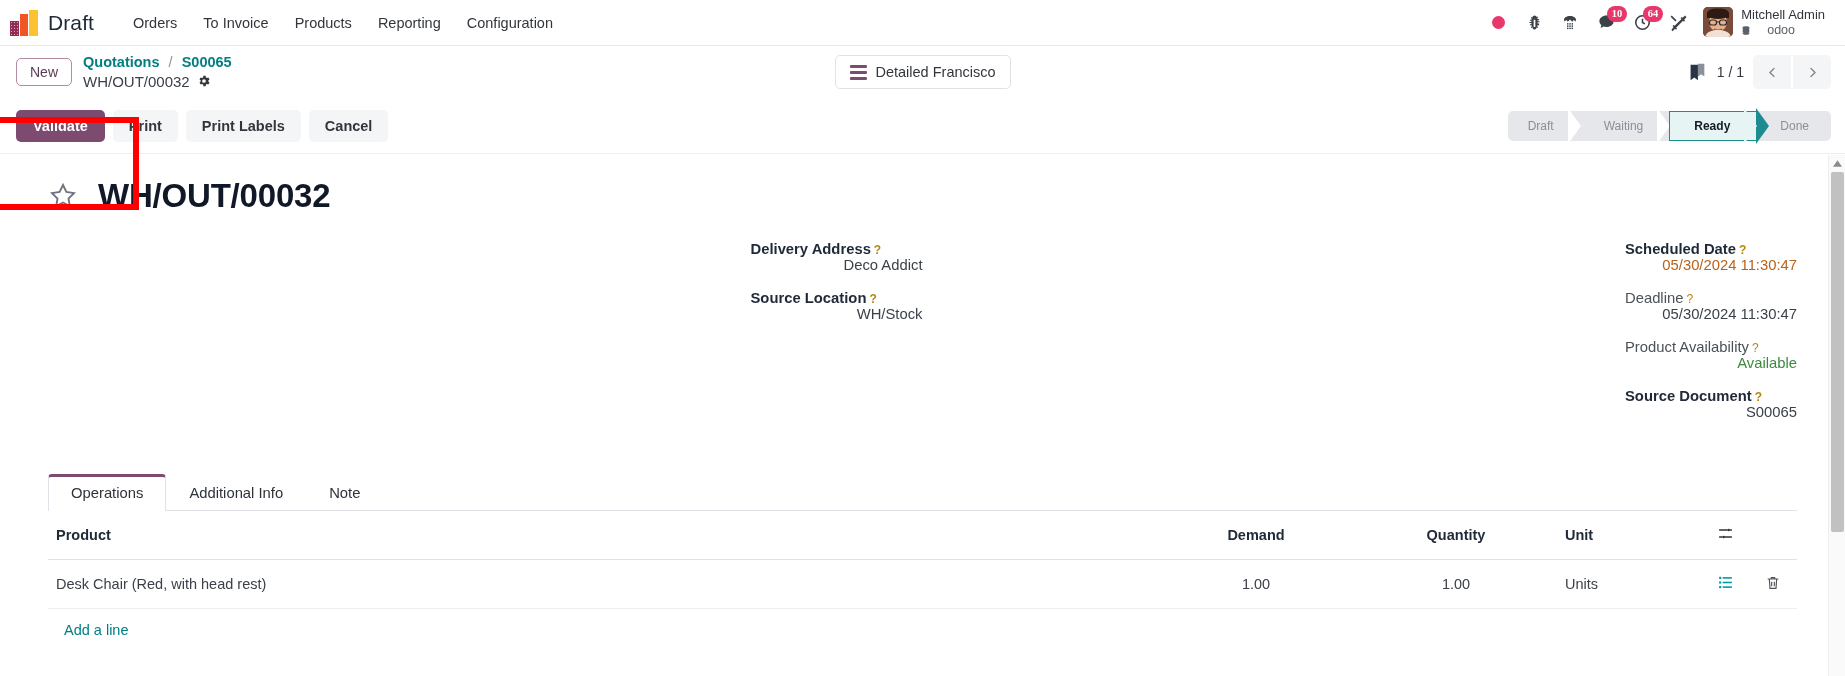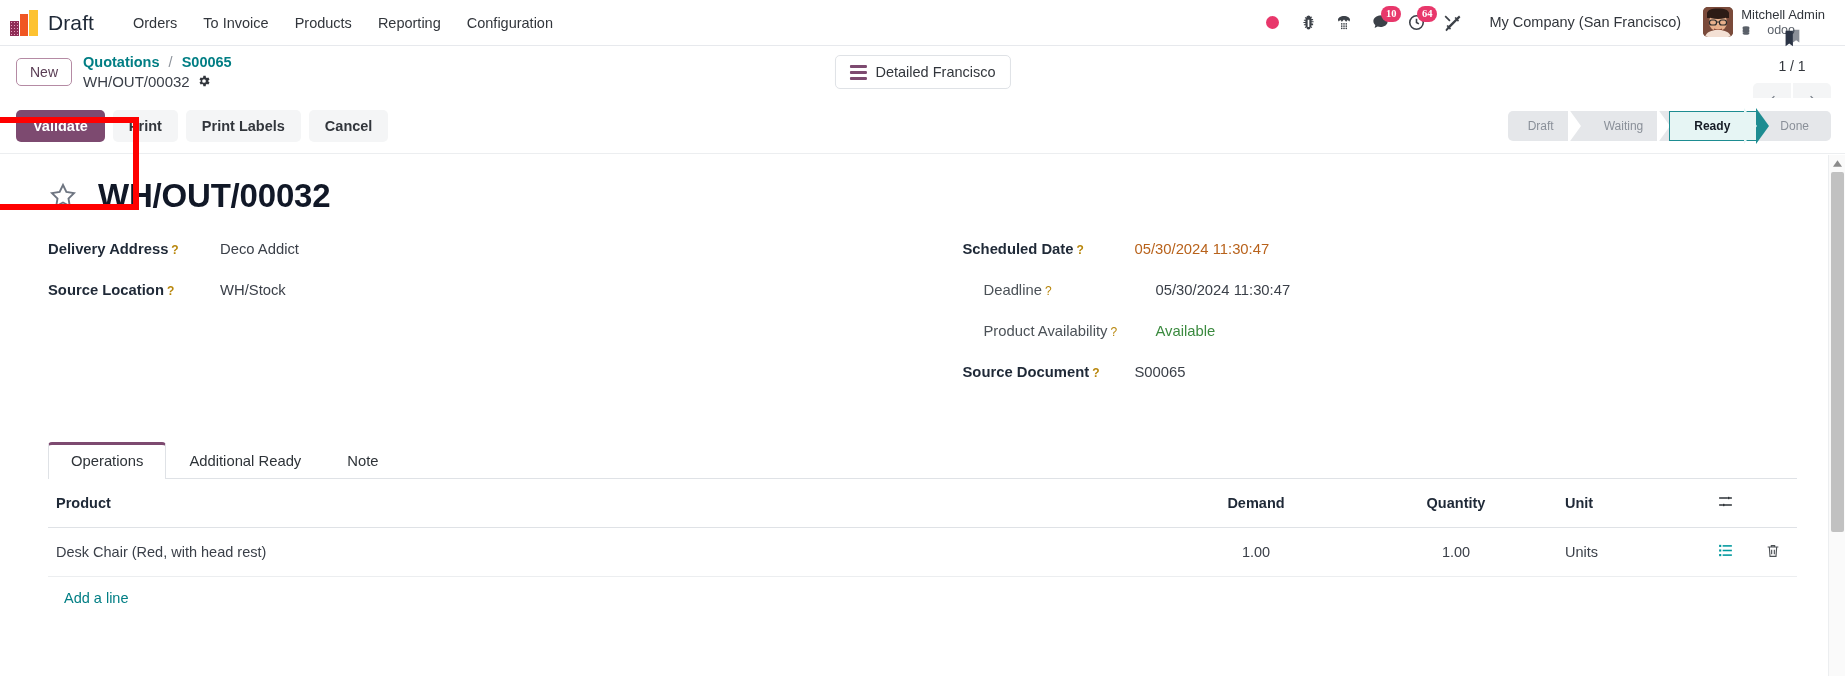--- a/index.html
+++ b/index.html
@@ -91,21 +91,21 @@
 
   .btn-detailed {
     position: absolute; left: 50%; transform: translateX(-50%);
     display: flex; align-items: center; gap: 9px;
     background: #fff; border: 1px solid #dfe2e6; border-radius: 5px;
     padding: 8px 14px; font-size: 14.5px; color: #32363c; cursor: pointer;
   }
   .hamburger { display: flex; flex-direction: column; gap: 3px; }
   .hamburger i { display: block; width: 17px; height: 3px; background: #7d4a70; border-radius: 1px; }
 
-  .pager-zone { margin-left: auto; display: flex; align-items: center; gap: 9px; flex-direction: column; }
+  .pager-zone { margin-left: auto; display: flex; align-items: center; gap: 9px; }
   .bookmark { cursor: pointer; display: flex; color: #2b3445; }
   .pager-count { font-size: 14px; color: #32363c; white-space: nowrap; }
   .pager-btns { display: flex; }
   .pg-btn {
     width: 38px; height: 34px; background: #f4f5f6; border: none;
     display: flex; align-items: center; justify-content: center; cursor: pointer;
     color: #7a808a;
   }
   .pg-btn:first-child { border-radius: 5px 0 0 5px; margin-right: 2px; }
   .pg-btn:last-child { border-radius: 0 5px 5px 0; }
@@ -161,21 +161,21 @@
   .sheet { padding: 22px 48px 0 48px; }
   .title-row { display: flex; align-items: center; gap: 20px; margin-bottom: 26px; }
   .star { cursor: pointer; color: #6e7581; display: flex; }
   .rec-title {
     font-size: 33px; font-weight: 700; color: #111827; letter-spacing: -.2px;
   }
 
   .form-grid { display: flex; gap: 0; }
   .col { width: 50%; }
   .col.right { padding-left: 40px; }
-  .f-row { display: flex; align-items: flex-start; margin-bottom: 17px; min-height: 24px; }
+  .f-row { display: flex; align-items: flex-end; margin-bottom: 17px; min-height: 24px; flex-direction: column; }
   .f-label {
     width: 172px; flex: none; font-size: 14.8px; color: #1f2937; font-weight: 700;
     display: flex; align-items: baseline; gap: 3px;
   }
   .f-label.muted { font-weight: 400; color: #4b5157; margin-left: 21px; }
   .qmark { color: #b8860b; font-size: 12px; cursor: help; }
   .f-value { font-size: 14.8px; color: #3b4049; }
   .f-value.warn { color: #b8621b; }
   .f-value.ok { color: #3b8a3f; }
 
@@ -283,21 +283,20 @@
         <circle cx="12" cy="12" r="8.5"></circle>
           <path d="M12 7.3V12l3 1.8"></path>
       </svg>
       <span class="badge">64</span>
     </div>
     <div class="tray-btn">
       <svg width="19" height="19" viewBox="0 0 24 24" fill="currentColor">
         <path d="M3.5 3.2 2 4.7l6 6 1.5-1.5-6-6zM20.3 3l-3.1 3.1-1.2-1.2-1.4 1.4 1.2 1.2-8.7 8.7-1.2-1.2-1.4 1.4 1.2 1.2L3 21.5 4.5 23l3.1-3.1 1.2 1.2 1.4-1.4-1.2-1.2 8.7-8.7 1.2 1.2 1.4-1.4-1.2-1.2L22 5.3 20.3 3z"></path>
       </svg>
     </div>
-    <div class="company-name">My Company (San Francisco)</div>
     <div class="user-box">
       <div class="avatar">
         <svg width="30" height="30" viewBox="0 0 30 30">
           <rect width="30" height="30" fill="#7a4a3a"></rect>
           <path d="M4 8c0-4 4-6 11-6s11 2 11 6v3H4V8z" fill="#2c1b15"></path>
           <ellipse cx="15" cy="15" rx="9" ry="9.5" fill="#e8b08c"></ellipse>
           <path d="M4 9c2.5 2 6 3 11 3s8.5-1 11-3v-2c0-4-4-5.5-11-5.5S4 3 4 7v2z" fill="#2c1b15"></path>
           <rect x="6.5" y="13" width="7" height="5" rx="2.3" fill="none" stroke="#2b2b2b" stroke-width="1.2"></rect>
           <rect x="16.5" y="13" width="7" height="5" rx="2.3" fill="none" stroke="#2b2b2b" stroke-width="1.2"></rect>
           <path d="M13.5 15h3" stroke="#2b2b2b" stroke-width="1.2"></path>
@@ -442,21 +441,21 @@
             <span>Source Document</span>
               <span class="qmark">?</span>
           </div>
           <div class="f-value">S00065</div>
         </div>
       </div>
     </div>
 
     <div class="tabs">
       <div class="tab active">Operations</div>
-      <div class="tab">Additional Ready</div>
+      <div class="tab">Additional Info</div>
       <div class="tab">Note</div>
     </div>
 
     <table class="lines">
       <thead>
         <tr>
           <th>Product</th>
           <th class="num" style="width:210px">Demand</th>
           <th class="num" style="width:190px">Quantity</th>
           <th style="width:150px;padding-left:14px">Unit</th>

